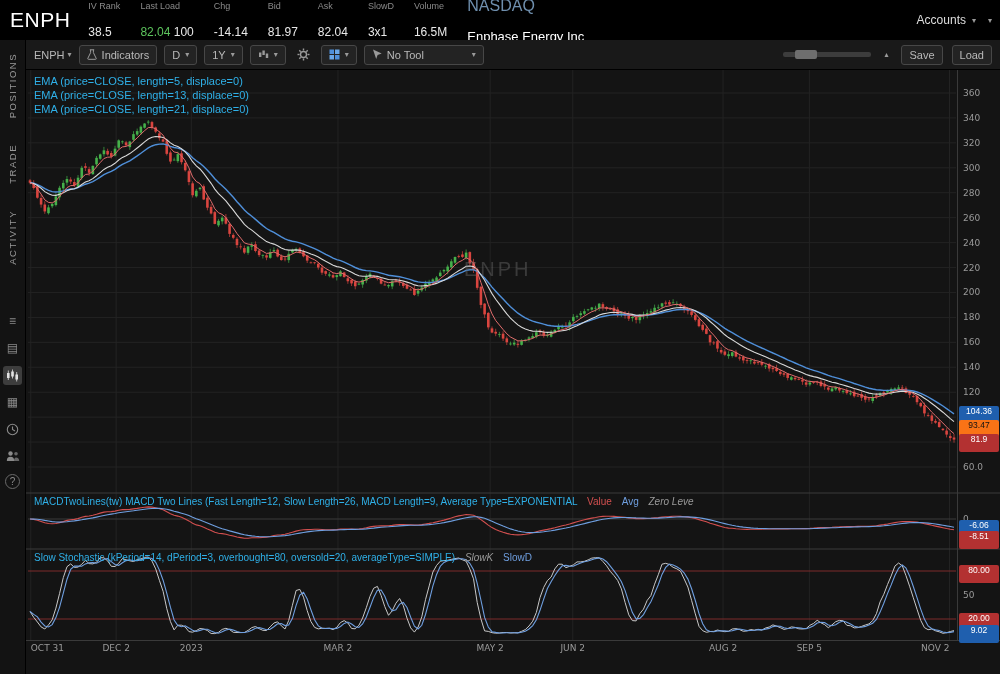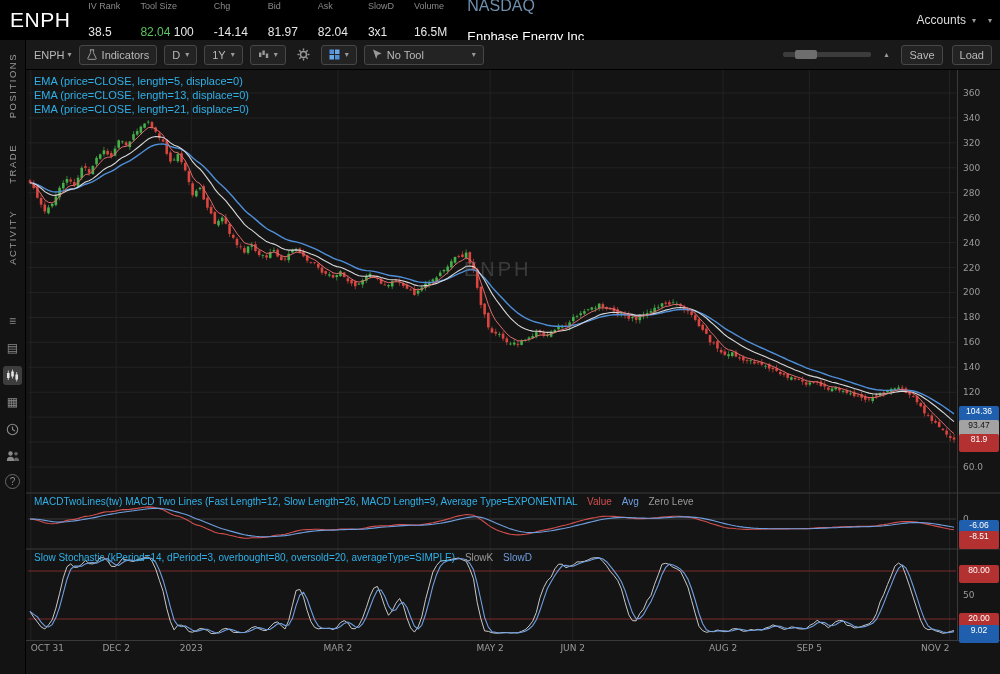--- a/index.html
+++ b/index.html
@@ -45,41 +45,41 @@
   .slider .handle { position:absolute; left:12px; top:-2px; width:22px; height:9px; background:#6e6e6e; border-radius:2px; }
 
   
   .chart-area { position:relative; flex:1; background:#141414; }
   #chart-svg { position:absolute; left:0; top:0; }
   .study-label { position:absolute; left:8px; font-size:11px; color:#2fb0e8; white-space:nowrap; z-index:3; cursor:pointer;text-align:right; }
   .panel-label { position:absolute; left:8px; font-size:10px; white-space:nowrap; z-index:3; cursor:pointer; }
   .panel-label .cyan { color:#2fb0e8; }
   .panel-label .lg-red { color:#d14f4f; margin-left:7px; }
   .panel-label .lg-blue { color:#6f9fe0; margin-left:7px; }
-  .panel-label .lg-gray { color:#9a9a9a; margin-left:7px; }
+  .panel-label .lg-gray { color:#9a9a9a; margin-left:7px;font-style:italic; }
   .watermark { position:absolute; left:438px; top:188px; font-size:20px; letter-spacing:3px;
     color:#6a6a6a; opacity:0.45; z-index:1; }
   .bubble { position:absolute; left:933px; width:40px; height:18px; line-height:11px;
     font-size:8.5px; text-align:center; border-radius:2px; color:#fff; z-index:4; }
   .b-blue { background:#1f5fae; }
-  .b-gray { background:#a3a3a3; color:#111; }
+  .b-gray { background:#f97316; color:#111; }
   .b-red  { background:#b33131; }
 </style>
 </head>
 <body>
 
 <div class="header">
   <div class="sym">ENPH</div>
 
   <div class="hf">
     <span class="lbl">IV Rank</span>
     <span class="val c-white">38.5</span>
   </div>
   <div class="hf">
-    <span class="lbl">Tool Size</span>
+    <span class="lbl">Last Load</span>
     <span class="val"><span class="c-green">82.04</span>
       <span class="c-white">100</span></span>
   </div>
   <div class="hf">
     <span class="lbl">Chg</span>
     <span class="val c-red">-14.14</span>
   </div>
   <div class="hf">
     <span class="lbl">Bid</span>
     <span class="val c-green">81.97</span>

